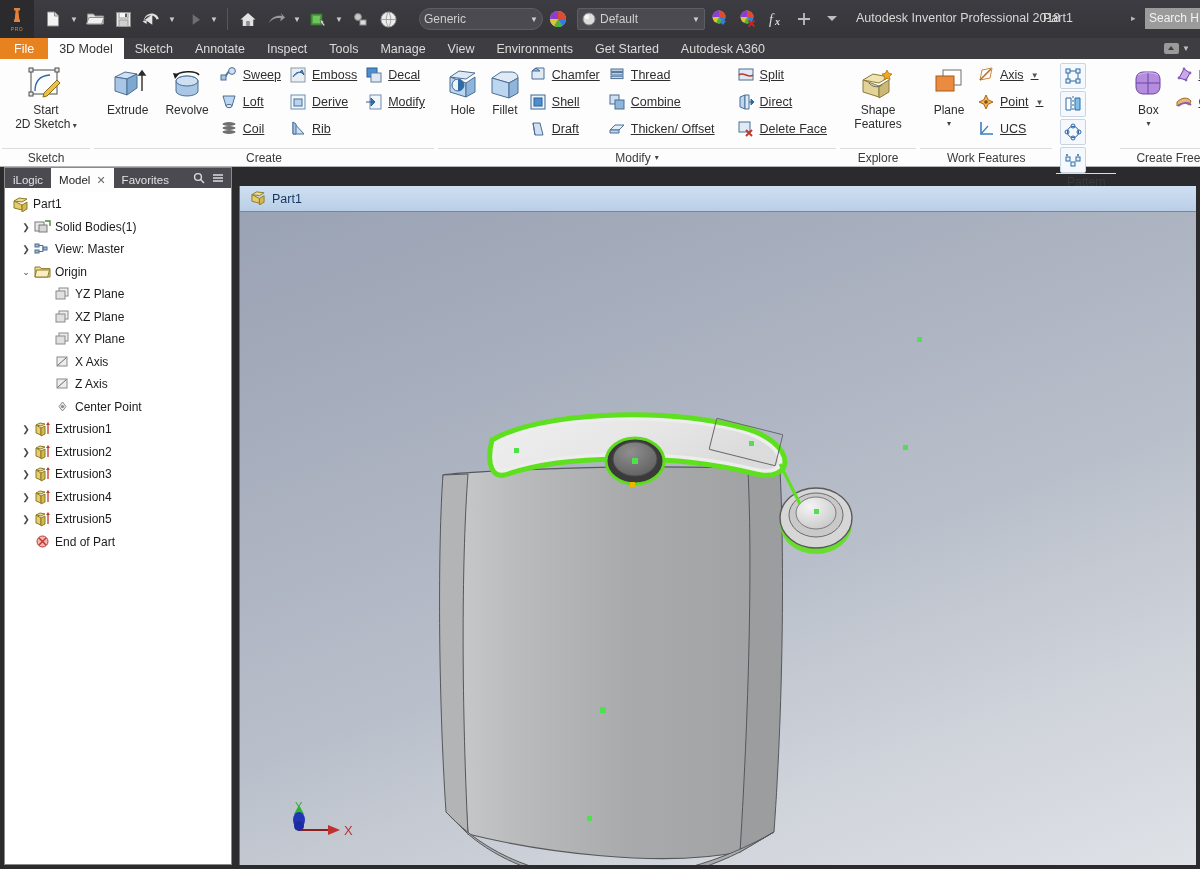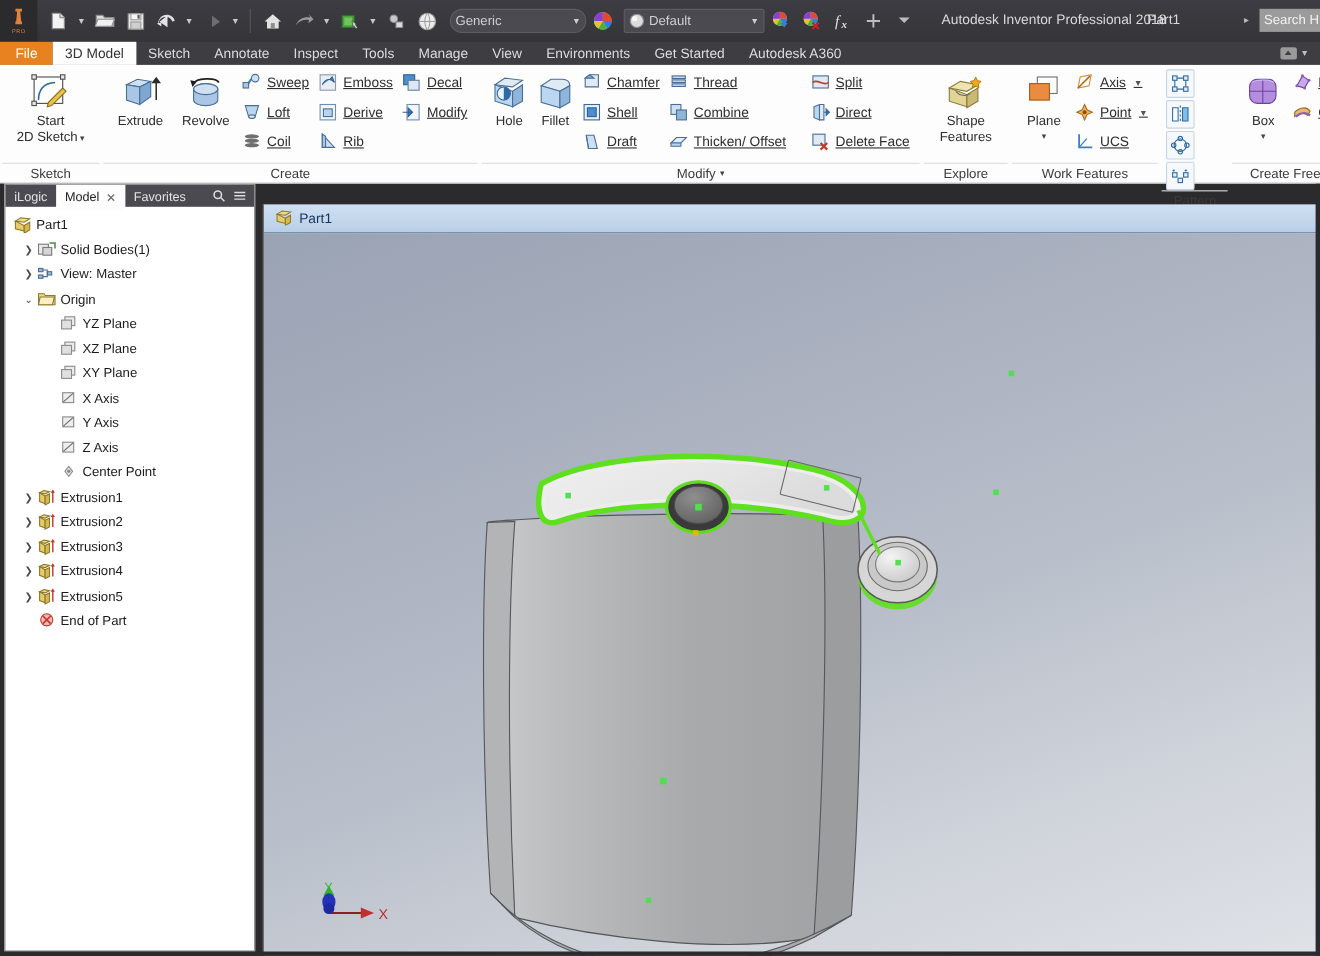--- a/index.html
+++ b/index.html
@@ -229,21 +229,21 @@
           </svg>
       </div>
 
       <div class="qbtn">
         <svg width="19" height="19" viewBox="0 0 19 19">
             <circle cx="9.5" cy="9.5" r="7.5" fill="#ececec" stroke="#9a9a9a"></circle>
             <path d="M2.5 9.5h14M9.5 2c3 3.5 3 11.5 0 15M9.5 2c-3 3.5-3 11.5 0 15" fill="none" stroke="#9a9a9a" stroke-width=".9"></path>
           </svg>
       </div>
 
-      <div class="sel-field" style="width:124px;margin-left:6px;border-radius:11px;">
+      <div class="sel-field" style="width:124px;margin-left:16px;border-radius:11px;">
         <span class="lbl">Generic</span>
         <span class="dd">▼</span>
       </div>
       <div class="qbtn">
         <svg width="20" height="20" viewBox="0 0 20 20">
             <circle cx="10" cy="10" r="8" fill="#b9b9b9"></circle>
             <path d="M10 2a8 8 0 0 1 8 8h-8z" fill="#e04a2f"></path>
             <path d="M18 10a8 8 0 0 1-4 6.9L10 10z" fill="#2f7fe0"></path>
             <path d="M14 16.9A8 8 0 0 1 6 16.9L10 10z" fill="#4fb03a"></path>
             <path d="M6 16.9A8 8 0 0 1 2 10h8z" fill="#e0c42f"></path>
@@ -850,29 +850,20 @@
         <span class="nlabel">XY Plane</span>
       </div>
       <div class="node" style="padding-left:44px">
         <span class="nicon">
             <svg width="17" height="16" viewBox="0 0 17 16">
               <rect x="3" y="3" width="10" height="9" fill="#ededed" stroke="#8a8a8a"></rect>
               <path d="M3.6 11.4 12.4 3.6" stroke="#6a6a6a"></path>
             </svg>
           </span>
         <span class="nlabel">X Axis</span>
-      </div>
-      <div class="node" style="padding-left:44px">
-        <span class="nicon">
-            <svg width="17" height="16" viewBox="0 0 17 16">
-              <rect x="3" y="3" width="10" height="9" fill="#ededed" stroke="#8a8a8a"></rect>
-              <path d="M3.6 11.4 12.4 3.6" stroke="#6a6a6a"></path>
-            </svg>
-          </span>
-        <span class="nlabel">Y Axis</span>
       </div>
       <div class="node" style="padding-left:44px">
         <span class="nicon">
             <svg width="17" height="16" viewBox="0 0 17 16">
               <rect x="3" y="3" width="10" height="9" fill="#ededed" stroke="#8a8a8a"></rect>
               <path d="M3.6 11.4 12.4 3.6" stroke="#6a6a6a"></path>
             </svg>
           </span>
         <span class="nlabel">Z Axis</span>
       </div>

